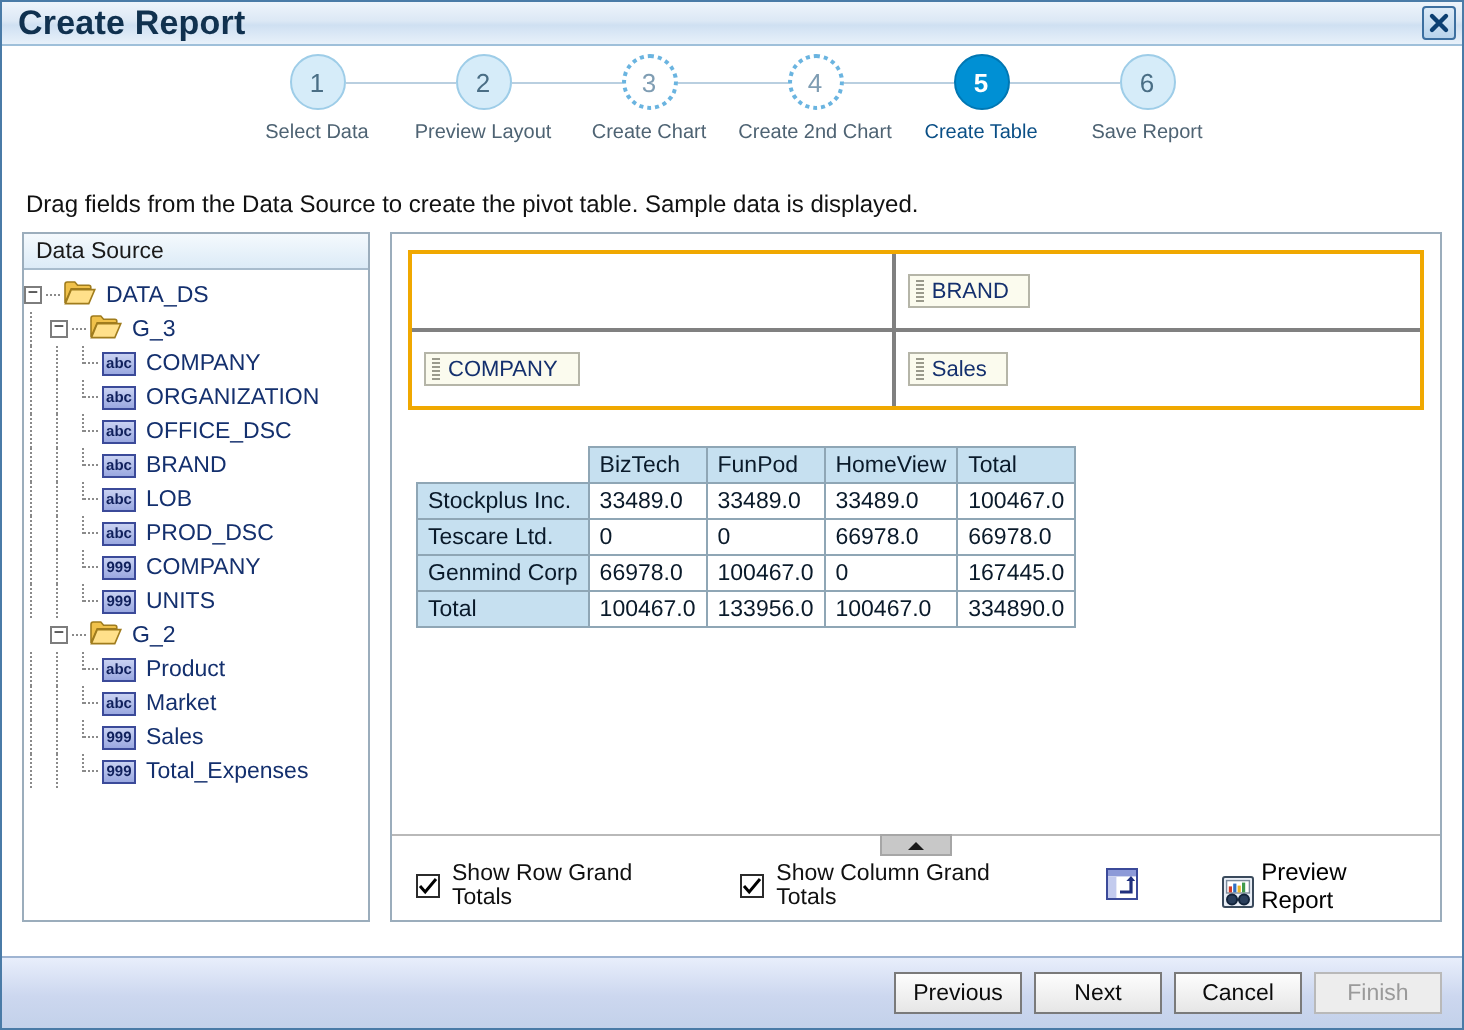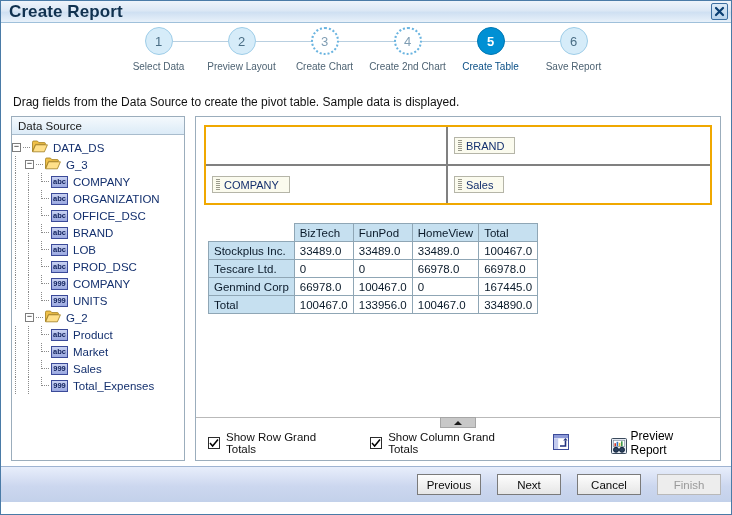--- a/index.html
+++ b/index.html
@@ -150,24 +150,24 @@
     width:12px;height:12px;box-sizing:border-box;border:1px solid #2b2b2b;background:#fff;
     margin-right:6px;display:flex;align-items:center;justify-content:center;
   }
   .cbx svg{display:block;}
   .iconbtn{display:flex;align-items:flex-end;cursor:pointer;}
   .spacer-a{width:22px;}
   .spacer-b{width:26px;}
   .spacer-c{width:42px;}
   
   .footer{
-    position:absolute;left:0;bottom:12px;width:100%;height:36px;box-sizing:border-box;
+    position:absolute;left:0;bottom:0;width:100%;height:36px;box-sizing:border-box;
     background:linear-gradient(to bottom,#e8eefb 0%,#ccd7ef 55%,#c3d1ea 100%);
     border-top:1px solid #9fb4d2;
-    display:flex;align-items:center;justify-content:flex-end;padding-right:10px;gap:16px;
+    display:flex;align-items:center;justify-content:flex-end;padding-right:10px;gap:6px;
   }
   .btn{
     min-width:64px;height:21px;box-sizing:border-box;
     border:1px solid #7a7a7a;background:linear-gradient(to bottom,#fdfdfd,#e6e6e6);
     font-size:11.5px;color:#0b0b0b;display:flex;align-items:center;justify-content:center;
     cursor:pointer;font-family:"Liberation Sans",sans-serif;
   }
   .btn.disabled{color:#9a9a9a;border-color:#b9b9b9;background:#ededed;cursor:default;}
 </style>
 </head>

